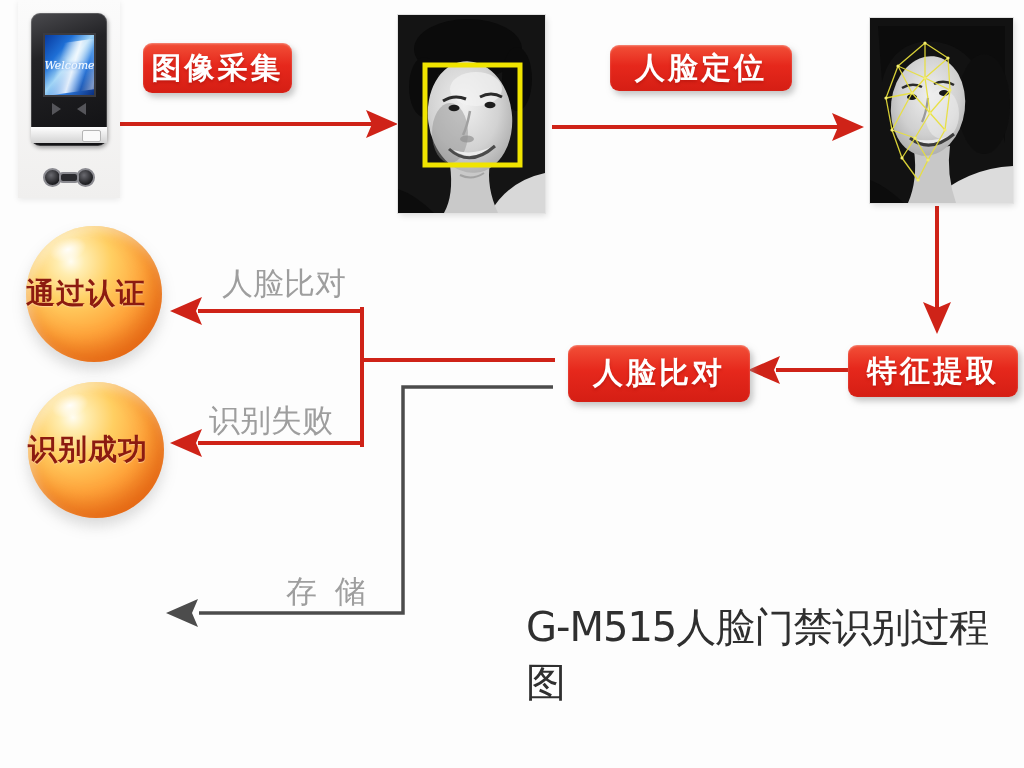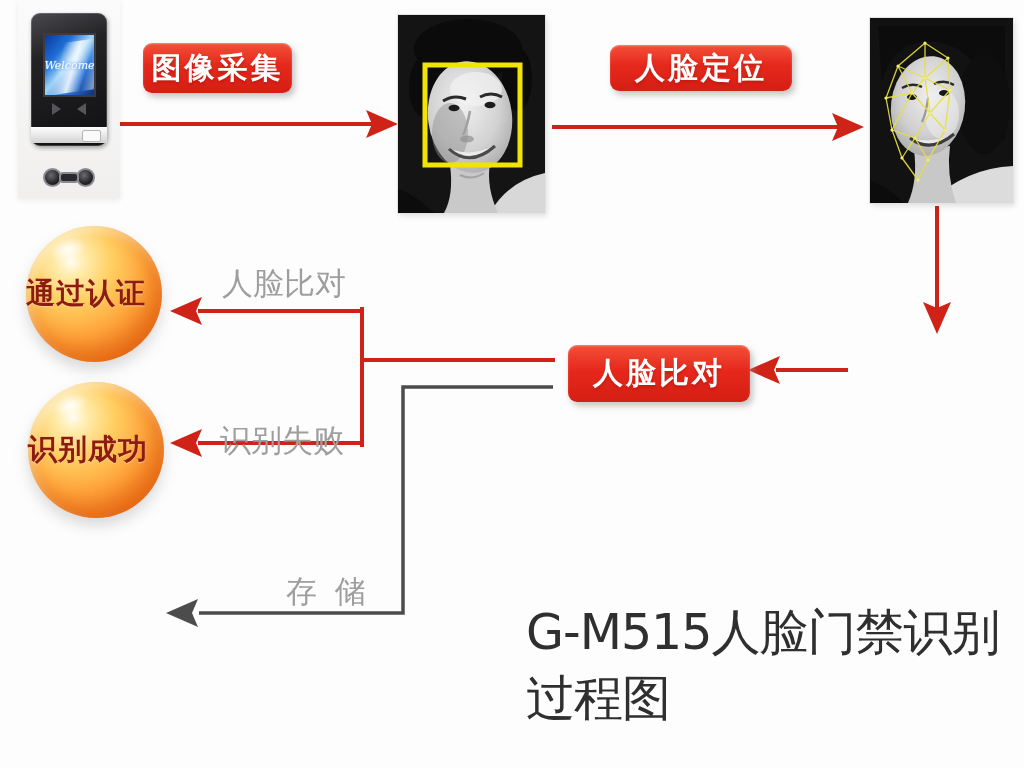--- a/index.html
+++ b/index.html
@@ -46,25 +46,25 @@
     position:relative;color:#8c1b10;font-weight:bold;font-size:29px;letter-spacing:1px;
     text-shadow:0 1px 1px rgba(255,215,160,.8);
   }
   #sphere-pass{left:26px;top:226px;width:136px;height:136px;}
   #sphere-fail{left:28px;top:382px;width:136px;height:136px;}
   #sphere-store{left:30px;top:575px;width:140px;height:140px;}
 
   
   .edge-label{position:absolute;color:#9e9e9e;font-size:31px;font-weight:400;}
   #label-success{left:222px;top:263px;}
-  #label-failure{left:220px;top:400px;margin-top:20px;}
+  #label-failure{left:209px;top:400px;}
   #label-store{left:246px;top:571px;letter-spacing:4px;margin-left:40px;}
 
   
-  .caption{position:absolute;left:526px;top:600px;font-size:49px;color:#2f2f2f;letter-spacing:-1px;}
+  .caption{position:absolute;left:526px;top:600px;font-size:40px;color:#2f2f2f;letter-spacing:-1px;}
 
   
   #device-card{
     position:absolute;left:18px;top:0;width:102px;height:198px;
     background:linear-gradient(180deg,#fbfbfb,#f0efee);
     box-shadow:0 2px 6px rgba(0,0,0,.08);
   }
   #device-body{
     position:absolute;left:13px;top:13px;width:76px;height:133px;border-radius:9px;
     background:linear-gradient(160deg,#4a4a4e 0%,#232326 30%,#101012 100%);
@@ -142,20 +142,21 @@
       <div id="device-lens">
         <span class="lens"></span>
         <span class="lens-bar"></span>
         <span class="lens"></span>
       </div>
     </div>
   </div>
 
   <div class="step-btn" id="btn-capture">图像采集</div>
   <div class="step-btn" id="btn-locate">人脸定位</div>
+  <div class="step-btn" id="btn-extract">特征提取</div>
   <div class="step-btn" id="btn-compare">人脸比对</div>
 
   <div class="photo" id="photo1">
     <svg viewBox="0 0 147 198">
       <defs>
         <radialGradient id="fg1" cx="45%" cy="38%" r="75%">
           <stop offset="0%" stop-color="#f0f0f0"></stop>
           <stop offset="55%" stop-color="#d2d2d2"></stop>
           <stop offset="100%" stop-color="#9e9e9e"></stop>
         </radialGradient>

